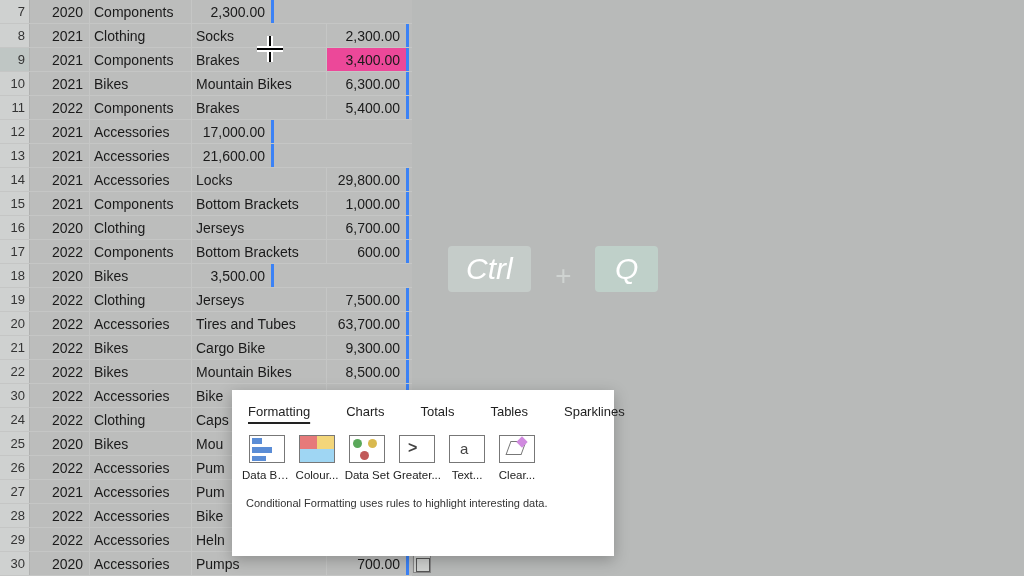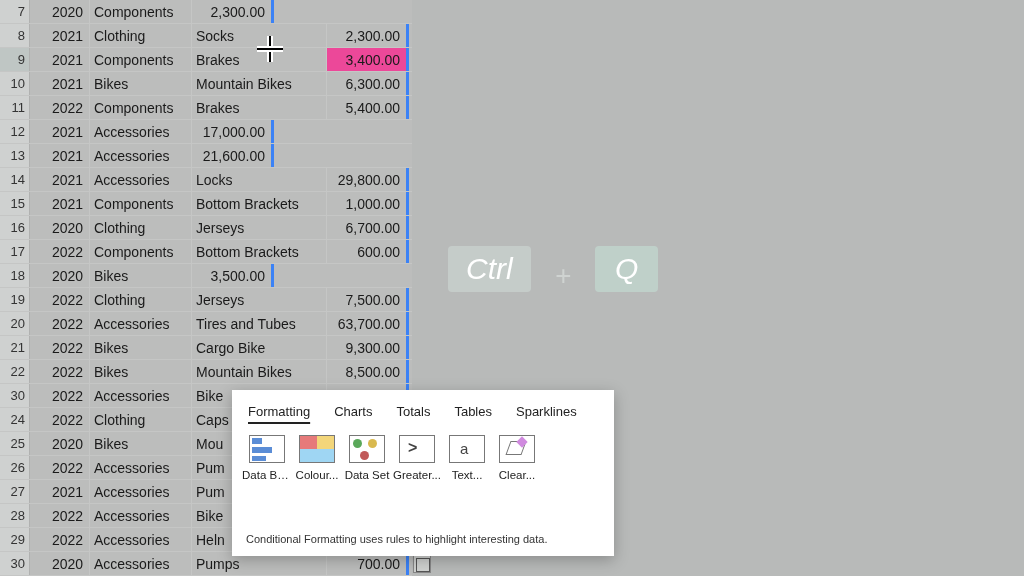--- a/index.html
+++ b/index.html
@@ -21,28 +21,28 @@
   .cursor-cross::before { left:10px; top:0; width:6px; height:26px; box-shadow: inset 2px 0 0 #fff, inset -2px 0 0 #fff; }
   .cursor-cross::after  { top:10px; left:0; width:26px; height:6px; box-shadow: inset 0 2px 0 #fff, inset 0 -2px 0 #fff; }
   .cursor-cross .core { position:absolute; left:10px; top:10px; width:6px; height:6px; background:#000; }
   
   .keyhint { position:absolute; left:448px; top:246px; display:flex; align-items:flex-end; gap:24px;font-style:italic; }
   .key { background:#c5ccc9; padding:6px 18px; font-size:30px; color:#fff; border-radius:4px; }
   .key.q { background:#bfd0c9; padding:6px 20px;}
   .plus { color:#cfd3d1; font-size:28px; font-weight:300;}
   
   .popup { position:absolute; left:232px; top:390px; width:382px; height:166px; background:#fff; box-shadow:0 4px 14px rgba(0,0,0,0.25); z-index:30; }
-  .poptabs { display:flex; gap:24px; padding:14px 16px 6px 16px; font-size:13px; color:#222;}
+  .poptabs { display:flex; gap:36px; padding:14px 16px 6px 16px; font-size:13px; color:#222;}
   .poptab { cursor:pointer; }
   .poptab.active { text-decoration:underline; text-underline-offset:6px; text-decoration-thickness:2px;}
   .popicons { display:flex; padding:10px 10px 8px 10px; }
   .popitem { width:50px; text-align:center; cursor:pointer; }
   .popitem .ico { width:36px; height:28px; margin:0 auto 6px; position:relative; }
   .popitem .lbl { font-size:11.5px; color:#222; white-space:nowrap; overflow:hidden; text-overflow:ellipsis;}
-  .popfoot { padding:8px 14px 10px 14px; font-size:11px; color:#333;margin-top:36px;}
+  .popfoot { padding:8px 14px 10px 14px; font-size:11px; color:#333;}
   
   .ico.databars { border:1px solid #777;}
   .ico.databars::before{content:"";position:absolute;left:2px;top:2px;width:10px;height:6px;background:#5b8dd6;}
   .ico.databars::after{content:"";position:absolute;left:2px;top:11px;width:20px;height:6px;background:#5b8dd6;}
   .ico.databars .b3{position:absolute;left:2px;top:20px;width:14px;height:5px;background:#5b8dd6;}
   .ico.colour { border:1px solid #777;}
   .ico.colour::before{content:"";position:absolute;left:0;top:0;right:50%;bottom:50%;background:#e67a7a;}
   .ico.colour::after{content:"";position:absolute;left:50%;top:0;right:0;bottom:50%;background:#f3d67a;}
   .ico.colour .c3{position:absolute;left:0;top:50%;right:0;bottom:0;background:#9fd6f3;}
   .ico.iconset{border:1px solid #777;}

